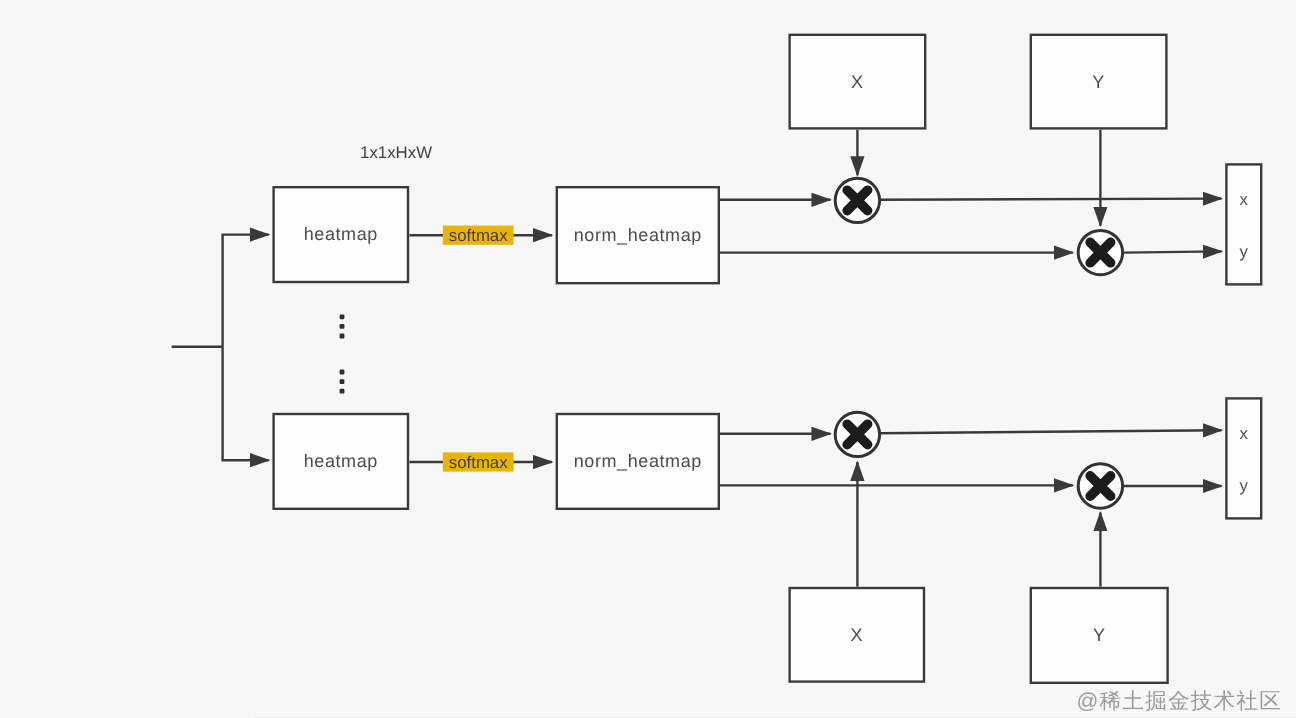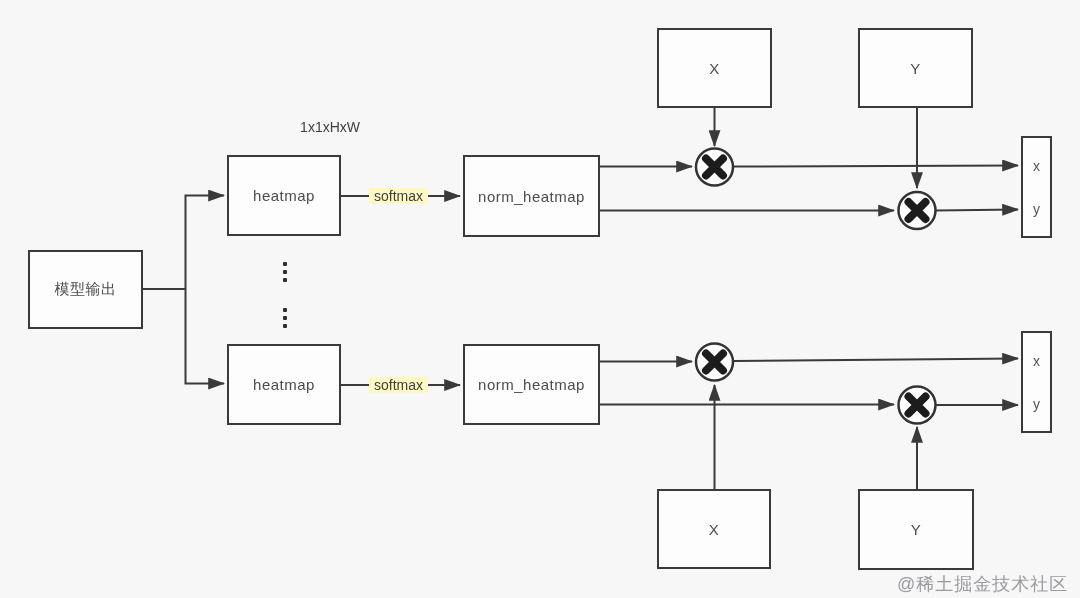--- a/index.html
+++ b/index.html
@@ -26,21 +26,21 @@
     position:absolute;
     color:#3f3f3f;
     font-size:14px;
     z-index:3;
     text-align:right;
   }
   .edge-label{
     position:absolute;
     color:#3f3f3f;
     font-size:14px;
-    background:#fef9c3;
+    background:#eab308;
     padding:0 5px;
     z-index:3;
   }
   .outbox{
     position:absolute;
     box-sizing:border-box;
     background:#fdfdfd;
     border:2.5px solid #3a3a3a;
     display:flex;flex-direction:column;
     align-items:center;justify-content:space-around;
@@ -116,21 +116,20 @@
       <path d="M-8.5,-8.5 L8.5,8.5 M-8.5,8.5 L8.5,-8.5" stroke="#1c1c1c" stroke-width="8" stroke-linecap="round" fill="none"></path>
     </g>
     <g transform="translate(917,405)">
       <circle r="18.5" fill="#fdfdfd" stroke="#333" stroke-width="2.5"></circle>
       <path d="M-8.5,-8.5 L8.5,8.5 M-8.5,8.5 L8.5,-8.5" stroke="#1c1c1c" stroke-width="8" stroke-linecap="round" fill="none"></path>
     </g>
   </svg>
 
   <div class="floating-label" style="left:230px;top:119px;width:130px;">1x1xHxW</div>
 
-  <div class="node" style="left:28px;top:250px;width:115px;height:79px;">模型输出</div>
 
   <div class="node" style="left:227px;top:155px;width:114px;height:81px;">heatmap</div>
   <div class="node" style="left:227px;top:344px;width:114px;height:81px;">heatmap</div>
 
   <span class="edge-label" style="left:369px;top:188px;">softmax</span>
   <span class="edge-label" style="left:369px;top:377px;">softmax</span>
 
   <div class="node" style="left:463px;top:155px;width:137px;height:82px;">norm_heatmap</div>
   <div class="node" style="left:463px;top:344px;width:137px;height:81px;">norm_heatmap</div>
 

